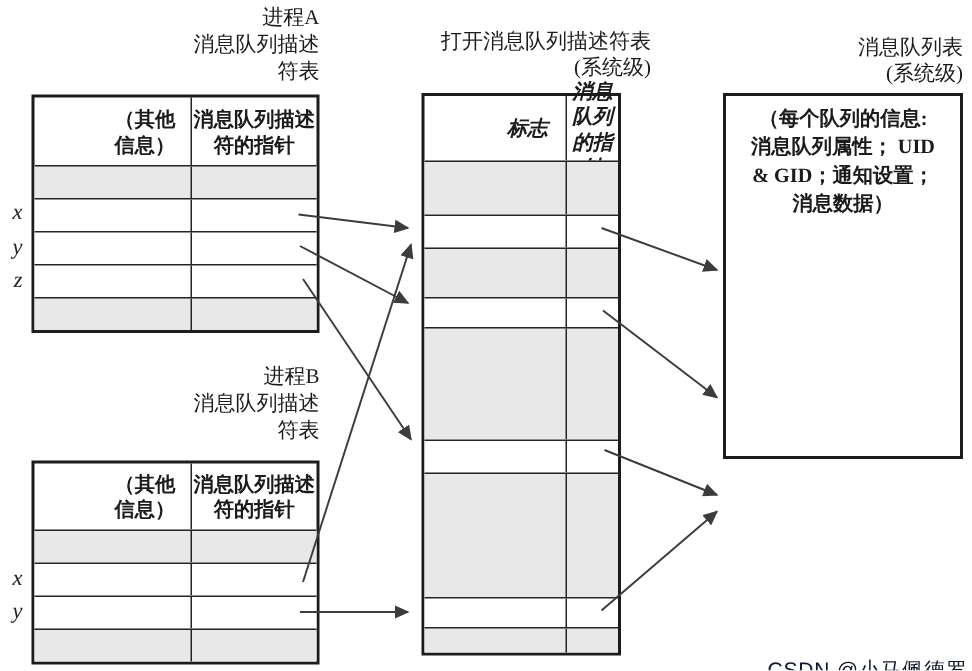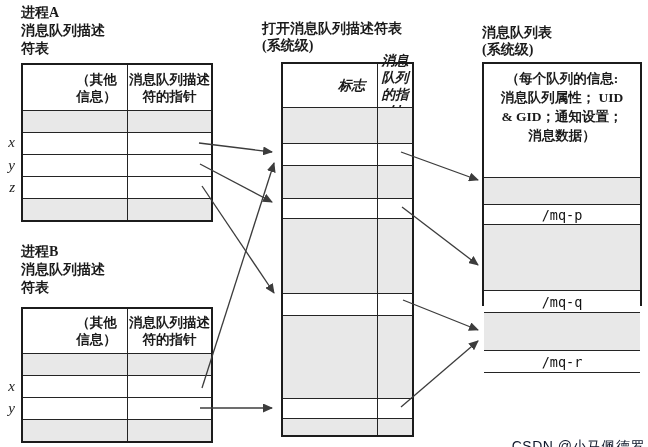--- a/index.html
+++ b/index.html
@@ -3,21 +3,21 @@
 <meta charset="utf-8">
 <style>
   html,body{margin:0;padding:0;background:#ffffff;}
   #canvas{
     position:relative;width:648px;height:447px;overflow:hidden;
     background:#ffffff;
     font-family:"Liberation Serif","DejaVu Serif",serif;
     color:#1b1b1b;
   }
   .title{
-    position:absolute;text-align:left;font-weight:bold;
+    position:absolute;text-align:right;font-weight:normal;
     font-size:14px;line-height:18px;white-space:pre-line;
   }
   .tbl{
     position:absolute;border:2px solid #1c1c1c;background:#ffffff;
     box-sizing:border-box;display:flex;flex-direction:column;
   }
   .hdr{display:flex;box-sizing:border-box;}
   .hcell{
     display:flex;align-items:center;justify-content:center;text-align:center;
     font-weight:bold;font-size:13.5px;line-height:17px;white-space:pre-line;
@@ -168,48 +168,25 @@
           <div class="lcell vline" style="width:52px;"></div>
           <div class="rcell"></div>
         </div>
       <div class="row gray flex1">
           <div class="lcell vline" style="width:52px;"></div>
           <div class="rcell"></div>
         </div>
     </div>
   </div>
 
-  <div class="tbl" style="left:482px;top:62px;width:160px;height:244px;gap:32px;">
+  <div class="tbl" style="left:482px;top:62px;width:160px;height:244px;">
     <div class="infocell" style="height:87px;">（每个队列的信息:
 消息队列属性； UID
 &amp; GID；通知设置；
 消息数据）</div>
-    <div class="rows">
-      <div class="row gray" style="height:27px;">
-          <div class="rcell"></div>
-        </div>
-      <div class="row white" style="height:20px;">
-          <div class="rcell mono">/mq-p</div>
-        </div>
-      <div class="row gray" style="height:66px;">
-          <div class="rcell"></div>
-        </div>
-      <div class="row white" style="height:22px;">
-          <div class="rcell mono">/mq-q</div>
-        </div>
-      <div class="row gray" style="height:38px;">
-          <div class="rcell"></div>
-        </div>
-      <div class="row white" style="height:22px;">
-          <div class="rcell mono">/mq-r</div>
-        </div>
-      <div class="row gray flex1">
-          <div class="rcell"></div>
-        </div>
-    </div>
   </div>
 
   <svg id="arrows" width="648" height="447" viewBox="0 0 648 447">
     <defs>
       <marker id="ah" markerWidth="11" markerHeight="9" refX="9" refY="4.5" orient="auto" markerUnits="userSpaceOnUse">
         <path d="M0,0 L10,4.5 L0,9 Z" fill="#3c3c3c"></path>
       </marker>
     </defs>
     <line x1="199" y1="143" x2="272" y2="152" stroke="#3c3c3c" stroke-width="1.3" marker-end="url(#ah)"></line>
     <line x1="200" y1="164" x2="272" y2="202" stroke="#3c3c3c" stroke-width="1.3" marker-end="url(#ah)"></line>

